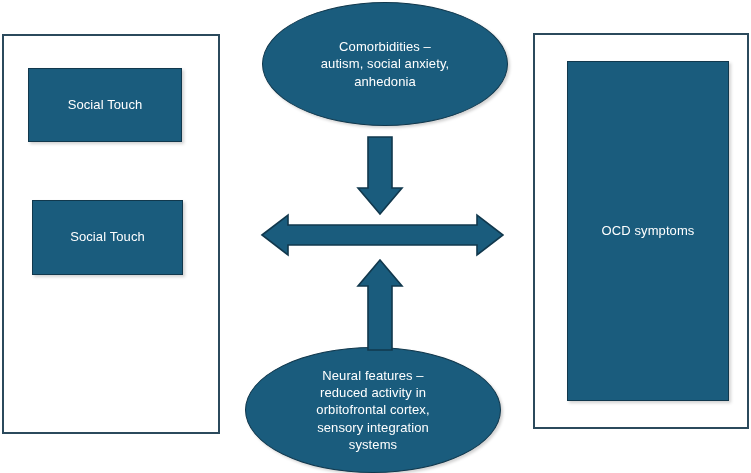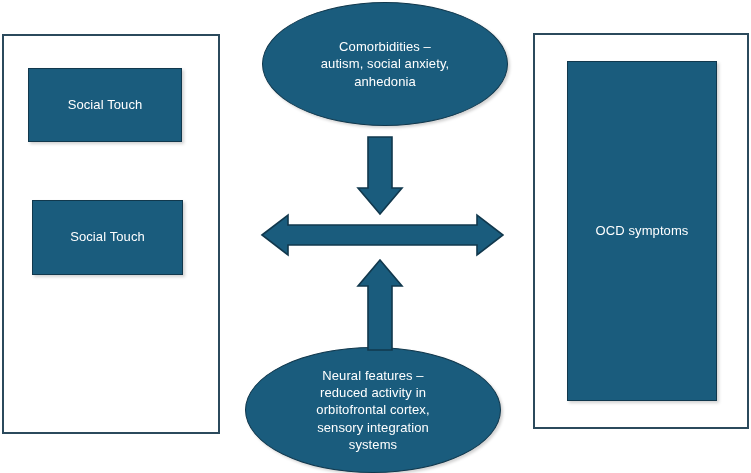--- a/index.html
+++ b/index.html
@@ -45,21 +45,21 @@
     color: #ffffff;
     font-size: 13px;
     line-height: 1.25;
     text-align: center;
     letter-spacing: 0.1px;
     white-space: nowrap;
   }
   #box-sensory     { left: 28px;  top: 68px;  width: 154px; height: 74px; }
   #box-social      { left: 32px;  top: 200px; width: 151px; height: 75px; }
   #box-therapeutic { left: 32px;  top: 320px; width: 153px; height: 73px; }
-  #box-ocd         { left: 567px; top: 61px;  width: 150px; height: 340px; }
+  #box-ocd         { left: 567px; top: 61px;  width: 162px; height: 340px; }
 
   
   .ellipse {
     position: absolute;
     background: #1a5c7d;
     border: 1px solid #11384d;
     border-radius: 50%;
     box-sizing: border-box;
     display: flex;
     align-items: center;

